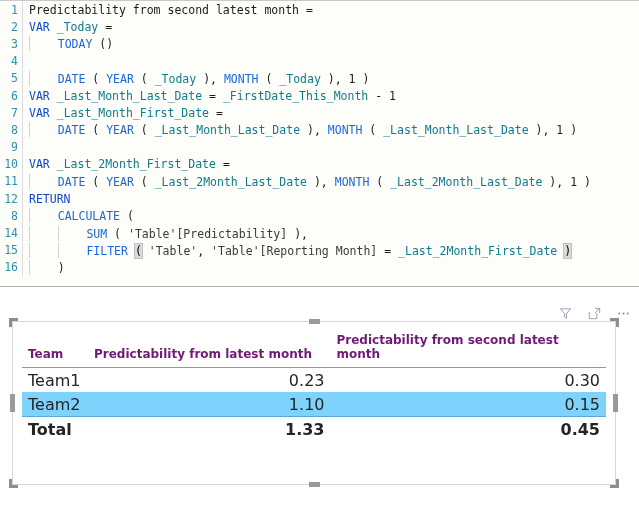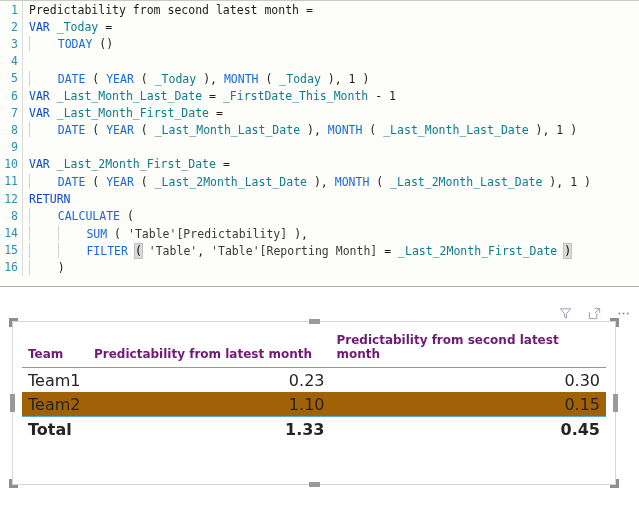--- a/index.html
+++ b/index.html
@@ -152,21 +152,21 @@
   #pbi-table td {
     color: #252423;
     padding: 2.5px 6px;
     font-size: 16px;
     height: 18px;
   }
   .col-team   { width: 58px;  text-align: left; }
   .col-m1     { width: 213px; text-align: right; }
   .col-m2     { width: 242px; text-align: right; }
   th.col-m1, th.col-m2 { text-align: left; }
-  tr.alt td { background: #a16207; }
+  tr.alt td { background: #7dd3fc; }
   tr.total-row td {
     font-weight: bold;
     border-top: 1.6px solid #5aa7e0;
     color: #1a1a1a;
     margin-top: 32px;
   }
   .tbl-wrap { padding: 6px 9px 0 9px; }
 </style>
 </head>
 <body>

